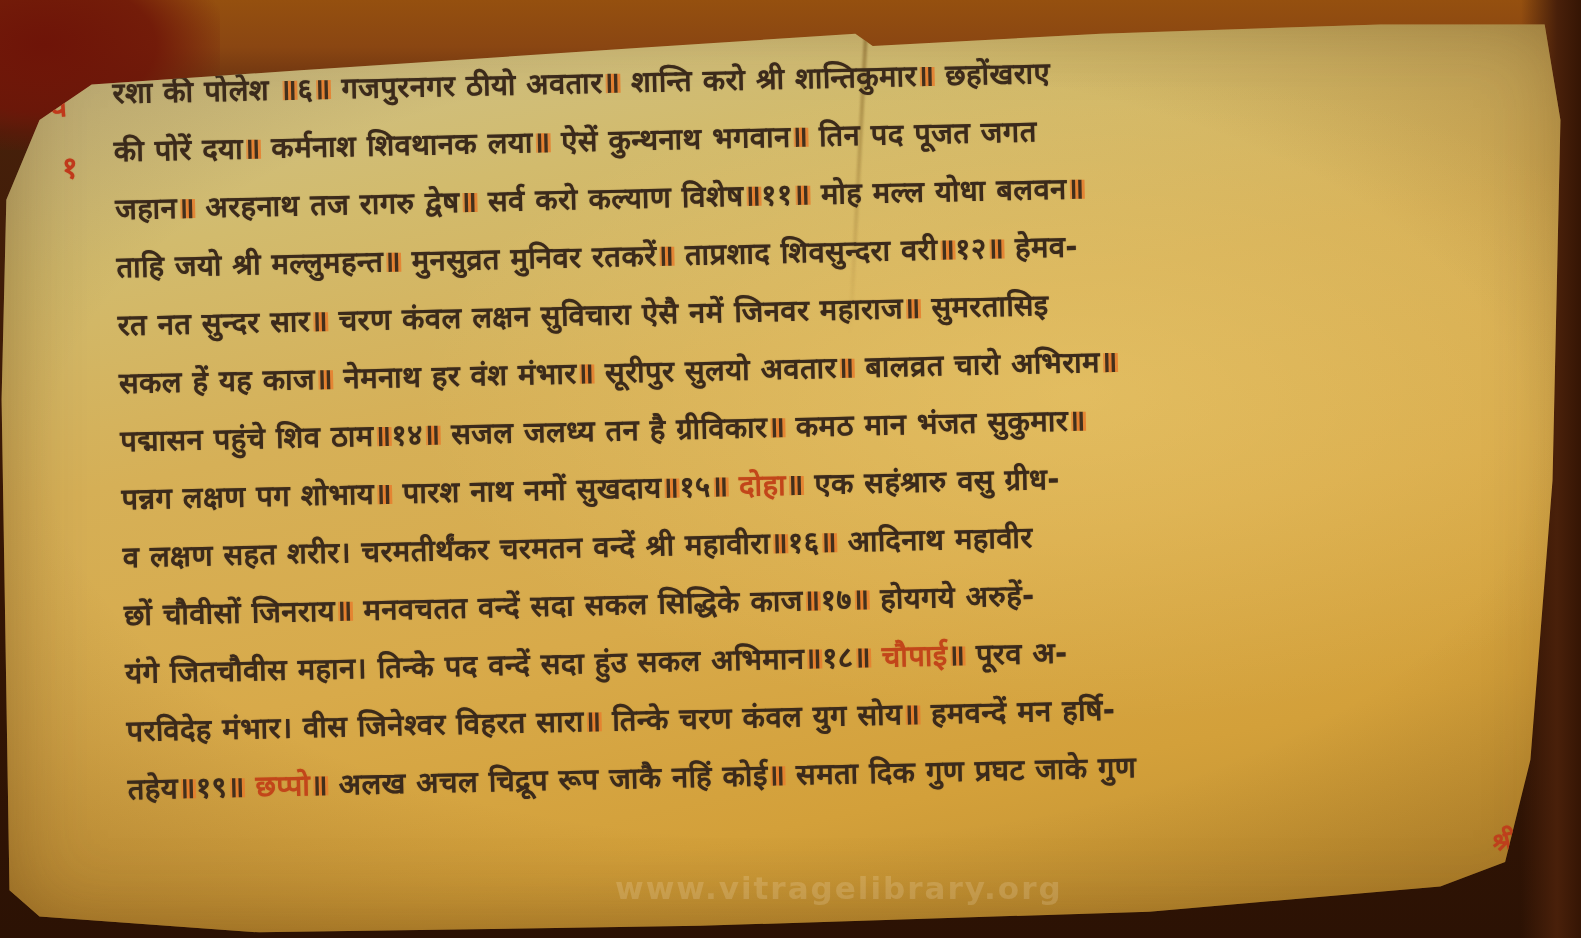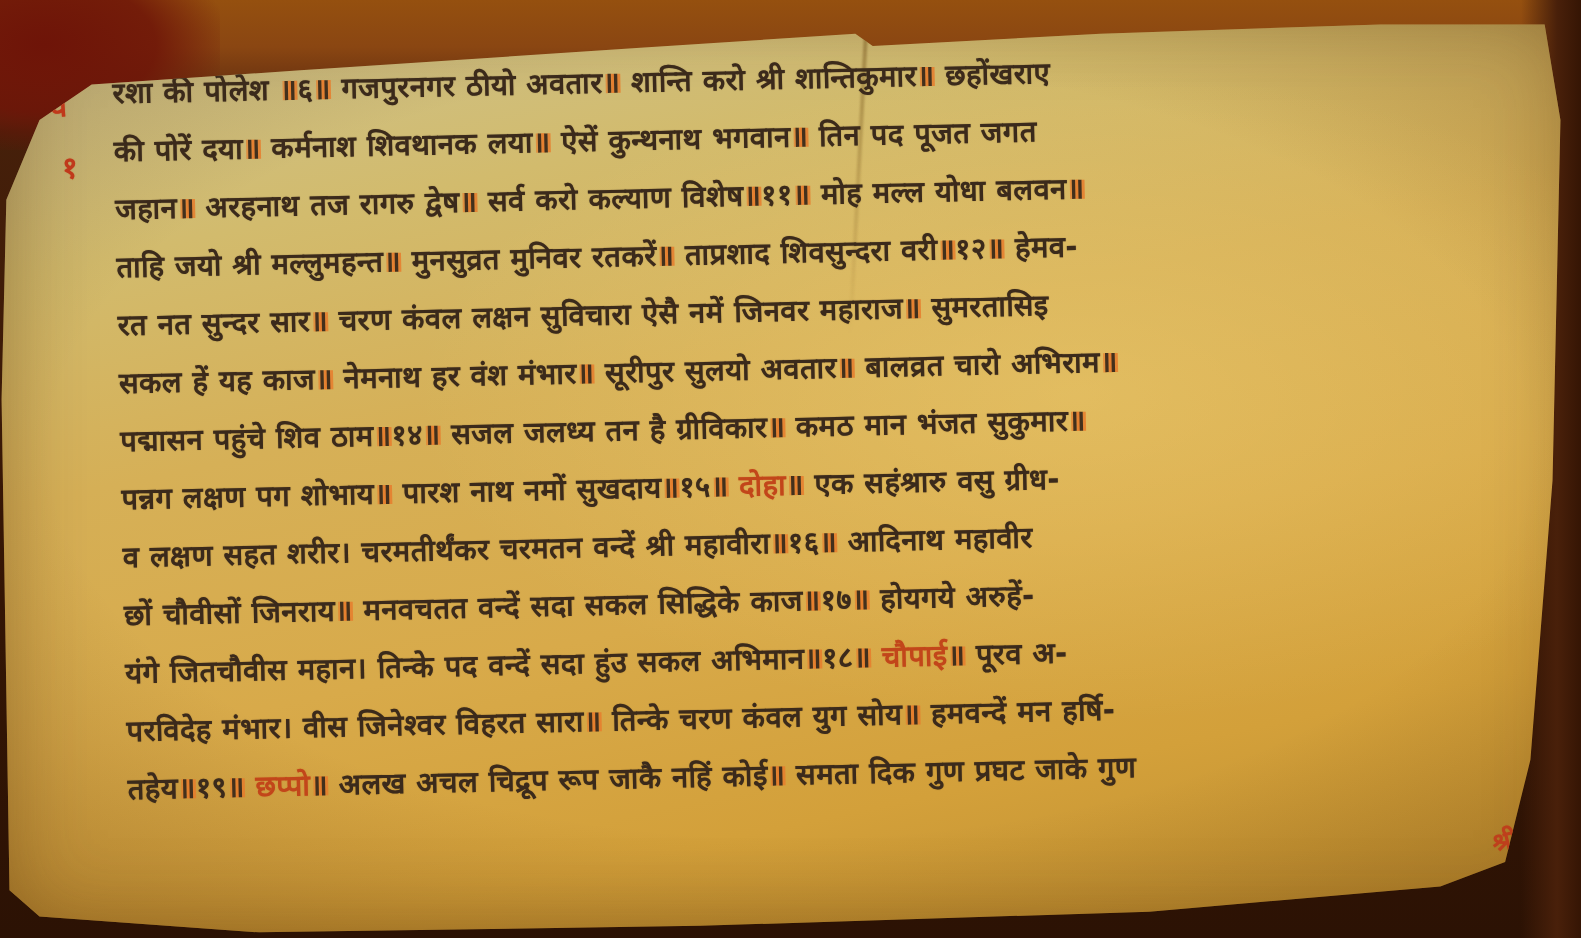--- a/index.html
+++ b/index.html
@@ -89,14 +89,15 @@
         <div class="line"><span class="ink">परविदेह मंभार। वीस जिनेश्वर विहरत सारा</span><span class="mark">॥</span><span class="ink"> तिन्के चरण कंवल युग सोय</span><span class="mark">॥</span><span class="ink"> हमवन्दें मन हर्षि-</span></div>
         <div class="line"><span class="ink">तहेय</span><span class="mark">॥</span><span class="ink">१९</span><span class="mark">॥</span><span class="ink"> </span><span class="red">छप्पो</span><span class="mark">॥</span><span class="ink"> अलख अचल चिद्रूप रूप जाकै नहिं कोई</span><span class="mark">॥</span><span class="ink"> समता दिक गुण प्रघट जाके गुण</span></div>
       </div>
 
     <div class="margin-note m-tl-text">श्री॰च</div>
     <div class="margin-note m-tl-folio">१</div>
 
     <div class="margin-note m-br-text">श्री</div>
     <div class="margin-note m-br-folio">१</div>
 
+    <div class="watermark">www.vitragelibrary.org</div>
   </div>
 </div>
 
 </body></html>

